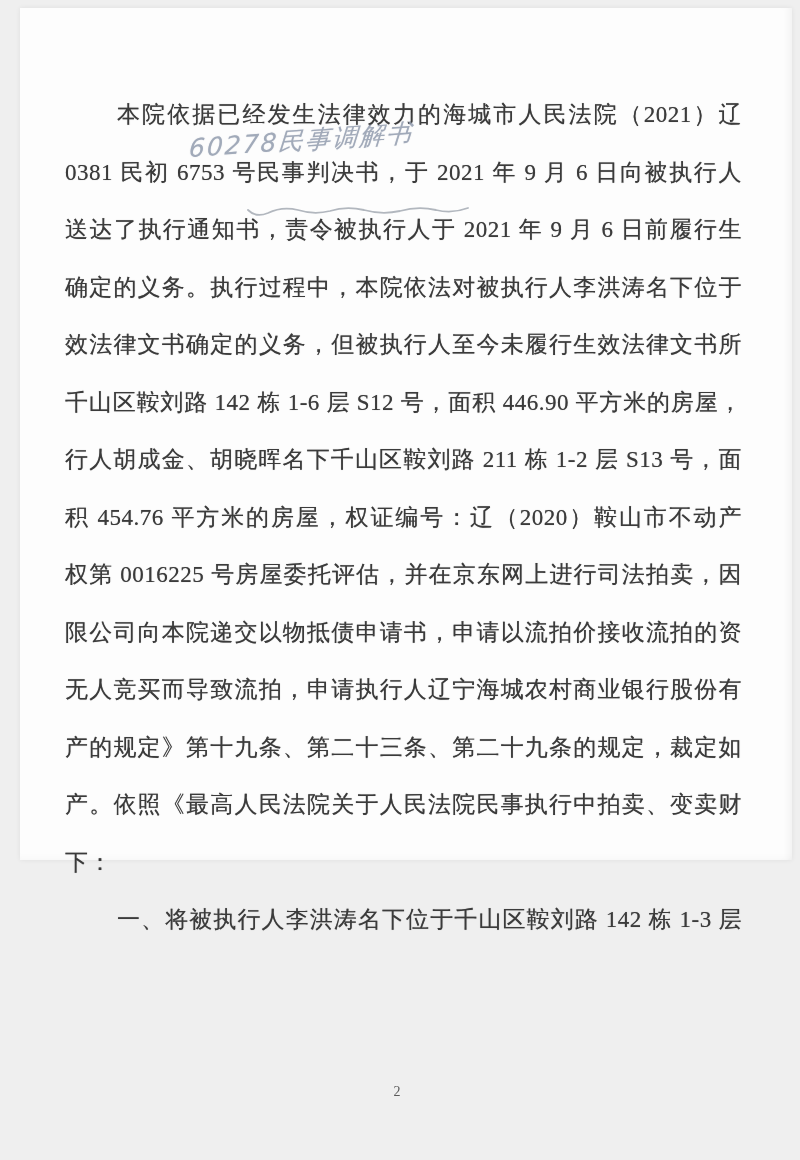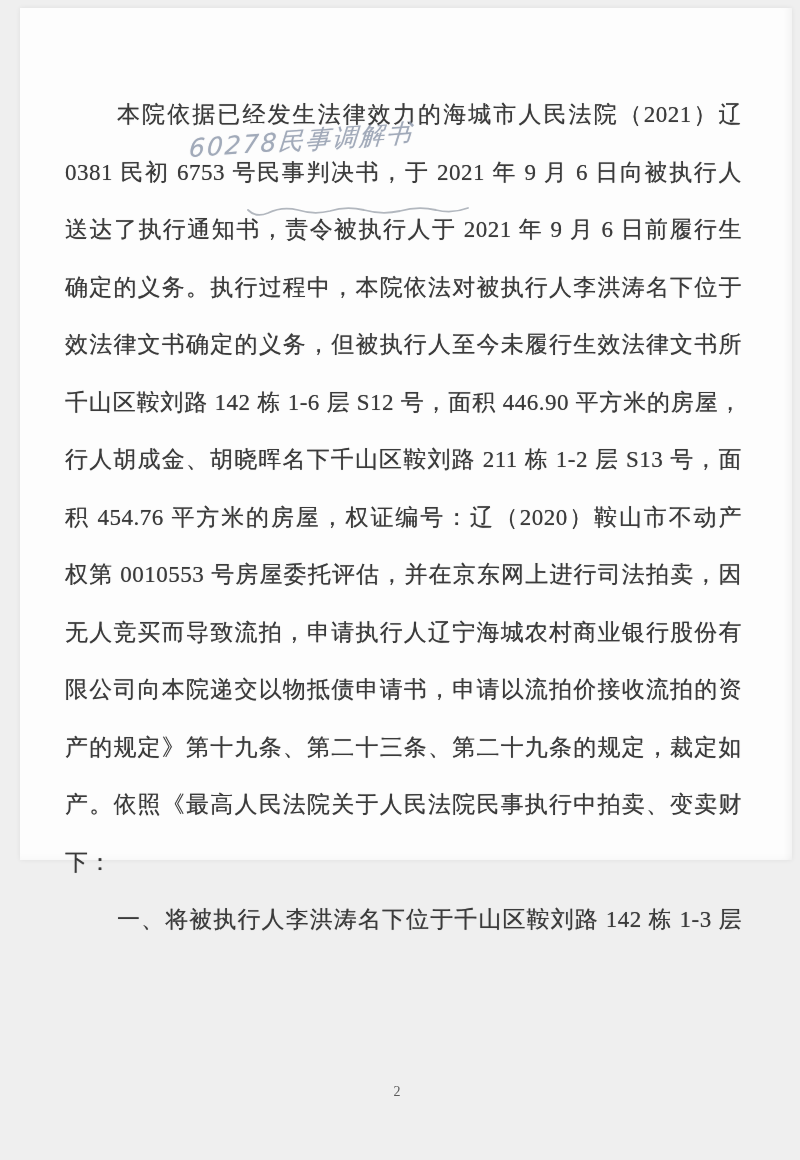--- a/index.html
+++ b/index.html
@@ -77,23 +77,23 @@
 
   <div class="text-block">
     <div class="line indent">本院依据已经发生法律效力的海城市人民法院（2021）辽</div>
     <div class="line">0381 民初 6753 号民事判决书，于 2021 年 9 月 6 日向被执行人</div>
     <div class="line">送达了执行通知书，责令被执行人于 2021 年 9 月 6 日前履行生</div>
     <div class="line">确定的义务。执行过程中，本院依法对被执行人李洪涛名下位于</div>
     <div class="line">效法律文书确定的义务，但被执行人至今未履行生效法律文书所</div>
     <div class="line">千山区鞍刘路 142 栋 1-6 层 S12 号，面积 446.90 平方米的房屋，</div>
     <div class="line">行人胡成金、胡晓晖名下千山区鞍刘路 211 栋 1-2 层 S13 号，面</div>
     <div class="line">积 454.76 平方米的房屋，权证编号：辽（2020）鞍山市不动产</div>
-    <div class="line">权第 0010553 号房屋委托评估，并在京东网上进行司法拍卖，因</div>
+    <div class="line">权第 0016225 号房屋委托评估，并在京东网上进行司法拍卖，因</div>
+    <div class="line">限公司向本院递交以物抵债申请书，申请以流拍价接收流拍的资</div>
     <div class="line">无人竞买而导致流拍，申请执行人辽宁海城农村商业银行股份有</div>
-    <div class="line">限公司向本院递交以物抵债申请书，申请以流拍价接收流拍的资</div>
     <div class="line">产的规定》第十九条、第二十三条、第二十九条的规定，裁定如</div>
     <div class="line">产。依照《最高人民法院关于人民法院民事执行中拍卖、变卖财</div>
     <div class="line no-justify">下：</div>
     <div class="line indent">一、将被执行人李洪涛名下位于千山区鞍刘路 142 栋 1-3 层</div>
   </div>
 
   <div class="handwriting">60278民事调解书</div>
 
   <svg class="squiggle" viewBox="0 0 225 22" xmlns="http://www.w3.org/2000/svg">
     <path d="M2,14 q8,8 20,3 q14,-7 30,-3 q16,5 32,1 q16,-5 34,-1 q18,5 36,1 q18,-5 36,-1 q16,4 32,-2" fill="none" stroke="#99a0aa" stroke-width="1.8" stroke-linecap="round"></path>

